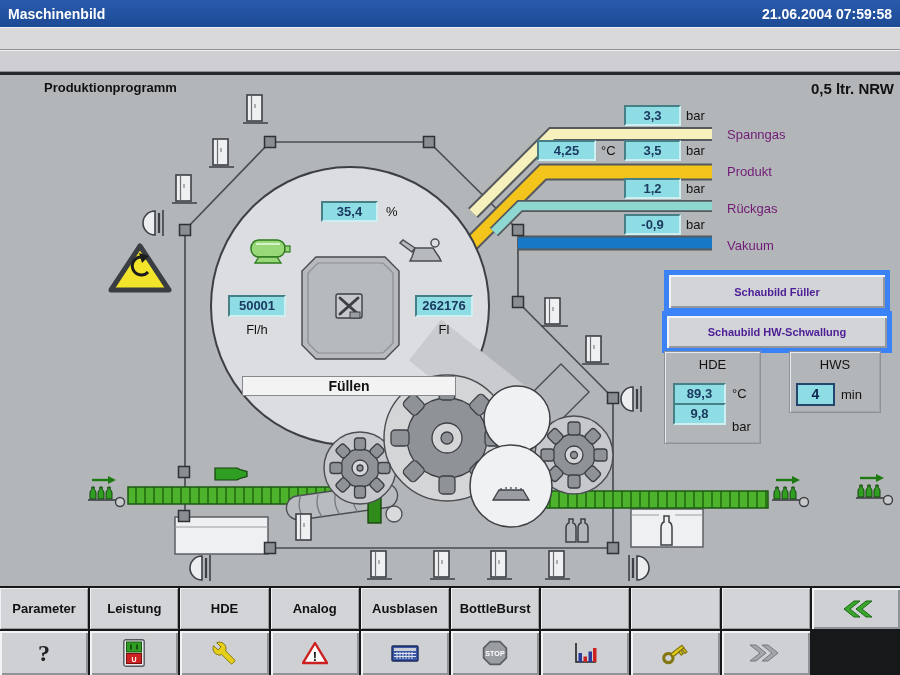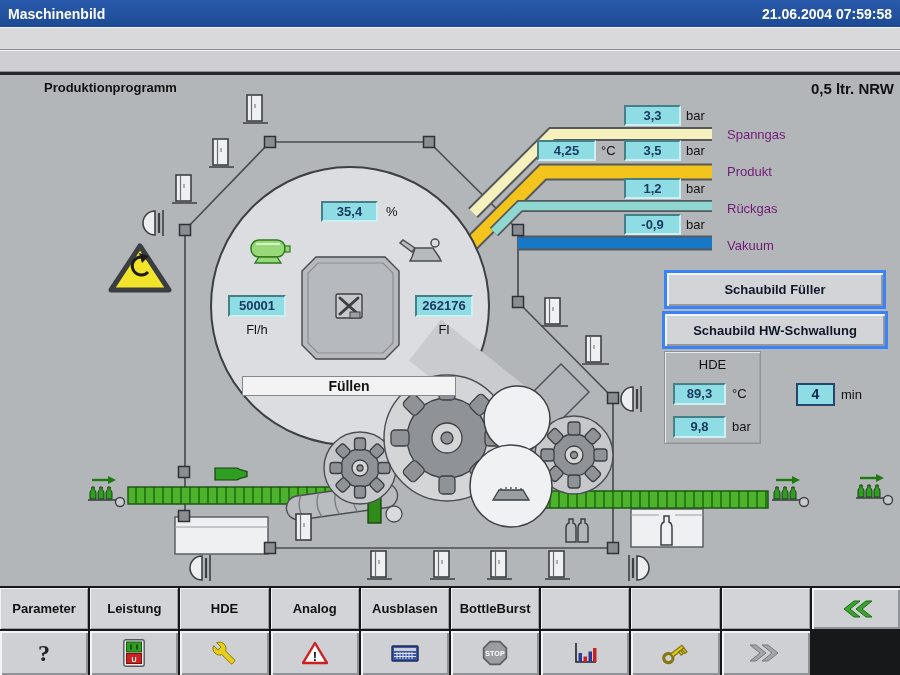--- a/index.html
+++ b/index.html
@@ -12,23 +12,23 @@
   .msg1{top:27px;height:23px;background:#d9d9dc;}
   .msg2{top:50px;height:22px;background:#cfcfd3;}
   .sep{position:absolute;left:0;top:72px;width:900px;height:3px;background:#26282b;}
   .hleft{position:absolute;left:8px;top:80px;font-size:13px;font-weight:bold;color:#111;padding-left:36px;}
   .hright{position:absolute;right:6px;top:80px;font-size:15px;font-weight:bold;color:#111;}
   svg.schem{position:absolute;left:0;top:0;}
   .vbox{position:absolute;background:#8edde4;border:2px solid;border-color:#477f86 #cdeff2 #cdeff2 #477f86;
         color:#1c3a60;font-weight:bold;font-size:13px;text-align:center;line-height:17px;box-sizing:border-box;}
   .unit{position:absolute;font-size:13px;color:#131313;}
   .plabel{position:absolute;font-size:13px;color:#701a75;}
-  .btn3d{position:absolute;background:#d2d4d7;border:3px solid #3b82f6;
+  .btn3d{position:absolute;background:#d2d4d7;border:5px solid #3b82f6;
          box-shadow:inset 2px 2px 0 #f3f4f5, inset -2px -2px 0 #94979b;
-         font-weight:bold;font-size:13px;color:#0f172a;display:flex;align-items:center;justify-content:center;}
+         font-weight:bold;font-size:11px;color:#4c1d95;display:flex;align-items:center;justify-content:center;}
   .panel{position:absolute;border:1px solid #8f9296;box-shadow:inset 1px 1px 0 #e9eaec, inset -1px -1px 0 #a2a5a8;
          box-sizing:border-box;}
   .ptitle{text-align:center;font-size:13px;color:#111;margin-top:5px;}
   .hwsbox{position:absolute;background:#8edde4;border:2px solid #24456e;color:#0d2550;font-weight:bold;
           font-size:14px;text-align:center;line-height:19px;box-sizing:border-box;}
   .statusbar{position:absolute;background:#f3f3f4;border:1px solid #85888c;font-weight:bold;font-size:14px;
              color:#111;text-align:center;line-height:18px;box-sizing:border-box;}
   .bottombar{position:absolute;left:0;top:586px;width:900px;height:89px;background:#17181a;
              display:grid;grid-template-rows:41px 44px;grid-template-columns:repeat(10,1fr);
              gap:2px;padding-top:2px;box-sizing:border-box;}
@@ -270,23 +270,26 @@
   <div class="plabel" style="left:727px;top:238px">Vakuum</div>
 
   <div class="btn3d" style="left:664px;top:270px;width:216px;height:33px">Schaubild Füller</div>
   <div class="btn3d" style="left:662px;top:311px;width:220px;height:32px">Schaubild HW-Schwallung</div>
 
   <div class="panel" style="left:664px;top:351px;width:97px;height:93px">
     <div class="ptitle">HDE</div>
   </div>
   <div class="vbox" style="left:673px;top:383px;width:53px;height:22px">89,3</div>
   <div class="unit" style="left:732px;top:386px">°C</div>
-  <div class="vbox" style="left:673px;top:416px;width:53px;height:22px">9,8</div>
+  <div class="vbox" style="left:673px;top:403px;width:53px;height:22px">9,8</div>
   <div class="unit" style="left:732px;top:419px">bar</div>
 
+  <div class="panel" style="left:789px;top:351px;width:92px;height:62px">
+    <div class="ptitle">HWS</div>
+  </div>
   <div class="hwsbox" style="left:796px;top:383px;width:39px;height:23px">4</div>
   <div class="unit" style="left:841px;top:387px">min</div>
 
   <div class="bottombar">
     <div class="tab">Parameter</div>
     <div class="tab">Leistung</div>
     <div class="tab">HDE</div>
     <div class="tab">Analog</div>
     <div class="tab">Ausblasen</div>
     <div class="tab">BottleBurst</div>

